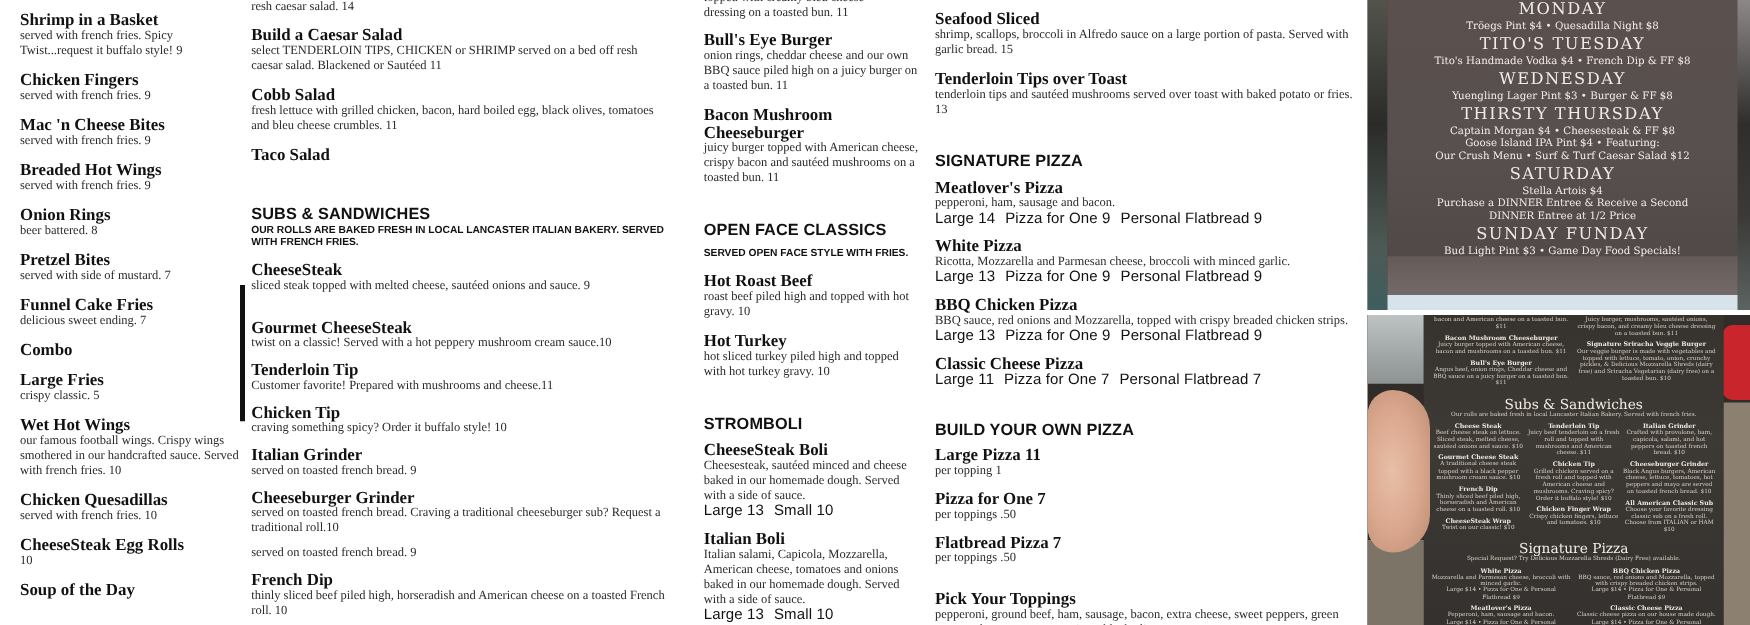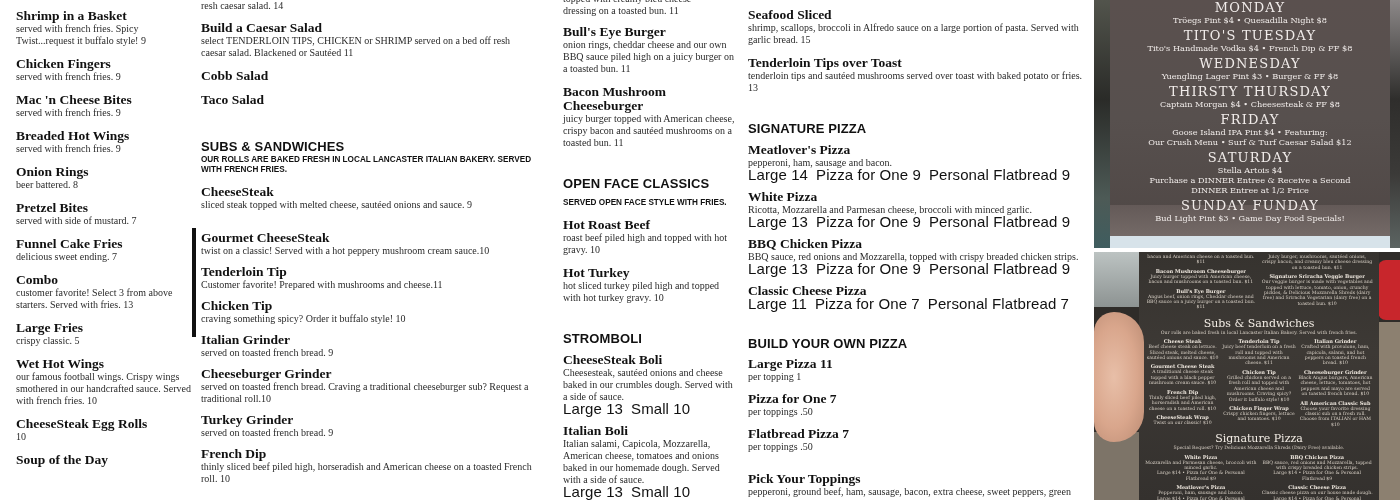--- a/index.html
+++ b/index.html
@@ -3,21 +3,21 @@
 <meta charset="utf-8">
 <style>
   * { box-sizing: border-box; margin: 0; padding: 0; }
   html, body { width: 1400px; height: 500px; overflow: hidden; background: #ffffff; }
   body { position: relative; font-family: "DejaVu Serif", "Liberation Serif", serif; color: #1a1a1a; }
 
   .col { position: absolute; top: 0; }
   .item { margin-bottom: 10px; }
   .item-name { font-family: "Liberation Serif", "DejaVu Serif", serif; font-weight: bold; font-size: 13.5px; line-height: 14px; color: #111; }
   .item-desc { font-family: "Liberation Serif", "DejaVu Serif", serif; font-size: 10px; line-height: 12px; color: #2a2a2a; }
-  .item-price-line { font-family: "Liberation Sans", "DejaVu Sans", sans-serif; font-size: 15px; line-height: 11px; color: #111; letter-spacing: 0.1px; }
+  .item-price-line { font-family: "Liberation Sans", "DejaVu Sans", sans-serif; font-size: 12px; line-height: 11px; color: #111; letter-spacing: 0.1px; }
   .item-price-line span { margin-right: 8px; }
 
   .section-title { font-family: "Liberation Sans", "DejaVu Sans", sans-serif; font-weight: bold; font-size: 13px; line-height: 14px; color: #111; letter-spacing: 0.1px; }
   .section-sub { font-family: "Liberation Sans", "DejaVu Sans", sans-serif; font-weight: bold; font-size: 8.2px; line-height: 10px; color: #111; margin-top: 1px; }
 
   
   #col1 { left: 16px; width: 175px; }
   
   #col2 { left: 201px; width: 335px; }
   
@@ -85,49 +85,53 @@
   <div class="item">
       <div class="item-name">Pretzel Bites</div>
       <div class="item-desc">served with side of mustard. 7</div>
     </div>
   <div class="item">
       <div class="item-name">Funnel Cake Fries</div>
       <div class="item-desc">delicious sweet ending. 7</div>
     </div>
   <div class="item">
       <div class="item-name">Combo</div>
-      <div class="item-desc">customer favorite! Select 3 from above starters. Served with fries. 13</div>
     </div>
   <div class="item">
       <div class="item-name">Large Fries</div>
       <div class="item-desc">crispy classic. 5</div>
     </div>
   <div class="item">
       <div class="item-name">Wet Hot Wings</div>
       <div class="item-desc">our famous  football wings. Crispy wings smothered in our handcrafted sauce. Served with french fries. 10</div>
+    </div>
+  <div class="item">
+      <div class="item-name">Chicken Quesadillas</div>
+      <div class="item-desc">served with french fries. 10</div>
     </div>
   <div class="item">
       <div class="item-name">CheeseSteak Egg Rolls</div>
       <div class="item-desc">10</div>
     </div>
   <div class="item">
       <div class="item-name">Soup of the Day</div>
     </div>
 
 </div>
 
 <div class="subs-bar"></div>
 <div id="col2" class="col">
   <div class="item-desc" style="margin-top:0px;margin-bottom:9px">resh caesar salad. 14</div>
   <div class="item">
       <div class="item-name">Build a Caesar Salad</div>
       <div class="item-desc">select TENDERLOIN TIPS, CHICKEN or SHRIMP served on a bed off resh caesar salad. Blackened or Sautéed 11</div>
     </div>
   <div class="item">
       <div class="item-name">Cobb Salad</div>
+      <div class="item-desc">fresh lettuce with grilled chicken, bacon, hard boiled egg, black olives, tomatoes and bleu cheese crumbles. 11</div>
     </div>
   <div class="item">
       <div class="item-name">Taco Salad</div>
     </div>
 
   <div style="height:23px"></div>
   <div class="section-title">SUBS &amp; SANDWICHES</div>
   <div class="section-sub" style="margin-bottom:10px">OUR ROLLS ARE BAKED FRESH IN LOCAL LANCASTER ITALIAN BAKERY. SERVED WITH FRENCH FRIES.</div>
 
   <div class="item" style="margin-bottom:20px">
@@ -148,21 +152,20 @@
     </div>
   <div class="item" style="margin-bottom:8px">
       <div class="item-name">Italian Grinder</div>
       <div class="item-desc">served on toasted french bread. 9</div>
     </div>
   <div class="item" style="margin-bottom:8px">
       <div class="item-name">Cheeseburger Grinder</div>
       <div class="item-desc">served on toasted french bread. Craving a traditional cheeseburger sub? Request a traditional roll.10</div>
     </div>
   <div class="item" style="margin-bottom:8px">
-      <div class="item-name">Turkey Grinder</div>
       <div class="item-desc">served on toasted french bread. 9</div>
     </div>
   <div class="item" style="margin-bottom:8px">
       <div class="item-name">French Dip</div>
       <div class="item-desc">thinly sliced beef piled high, horseradish and American cheese on a toasted French roll. 10</div>
     </div>
 </div>
 
 <div id="col3" class="col">
   <div class="item-desc" style="margin-top:-7px">topped with creamy bleu cheese</div>
@@ -185,21 +188,21 @@
     </div>
   <div class="item">
       <div class="item-name">Hot Turkey</div>
       <div class="item-desc">hot sliced turkey piled high and topped with hot turkey gravy. 10</div>
     </div>
 
   <div style="height:18px"></div>
   <div class="section-title" style="margin-bottom:7px">STROMBOLI</div>
   <div class="item">
     <div class="item-name">CheeseSteak Boli</div>
-    <div class="item-desc">Cheesesteak, sautéed onions and cheese baked in our crumbles dough. Served with a side of sauce.</div>
+    <div class="item-desc">Cheesesteak, sautéed minced and cheese baked in our homemade dough. Served with a side of sauce.</div>
     <div class="item-price-line"><span>Large 13</span><span>Small 10</span></div>
   </div>
   <div class="item">
     <div class="item-name">Italian Boli</div>
     <div class="item-desc">Italian salami, Capicola, Mozzarella, American cheese, tomatoes and onions baked in our homemade dough. Served with a side of sauce.</div>
     <div class="item-price-line"><span>Large 13</span><span>Small 10</span></div>
   </div>
 
 </div>
 
@@ -264,21 +267,20 @@
   <div class="board-foot"></div>
   <div class="specials">
     <div class="day">MONDAY</div>
     <div class="deal">Tröegs Pint $4 • Quesadilla Night $8</div>
     <div class="day" style="margin-top:4px">TITO'S TUESDAY</div>
     <div class="deal">Tito's Handmade Vodka $4 • French Dip &amp; FF $8</div>
     <div class="day" style="margin-top:4px">WEDNESDAY</div>
     <div class="deal">Yuengling Lager Pint $3 • Burger &amp; FF $8</div>
     <div class="day" style="margin-top:4px">THIRSTY THURSDAY</div>
     <div class="deal">Captain Morgan $4 • Cheesesteak &amp; FF $8</div>
-    <div class="day" style="margin-top:4px">FRIDAY</div>
     <div class="deal">Goose Island IPA Pint $4 • Featuring:</div>
     <div class="deal">Our Crush Menu • Surf &amp; Turf Caesar Salad $12</div>
     <div class="day" style="margin-top:4px">SATURDAY</div>
     <div class="deal">Stella Artois $4</div>
     <div class="deal">Purchase a DINNER Entree &amp; Receive a Second</div>
     <div class="deal">DINNER Entree at 1/2 Price</div>
     <div class="day" style="margin-top:4px">SUNDAY FUNDAY</div>
     <div class="deal">Bud Light Pint $3 • Game Day Food Specials!</div>
   </div>
 </div>

